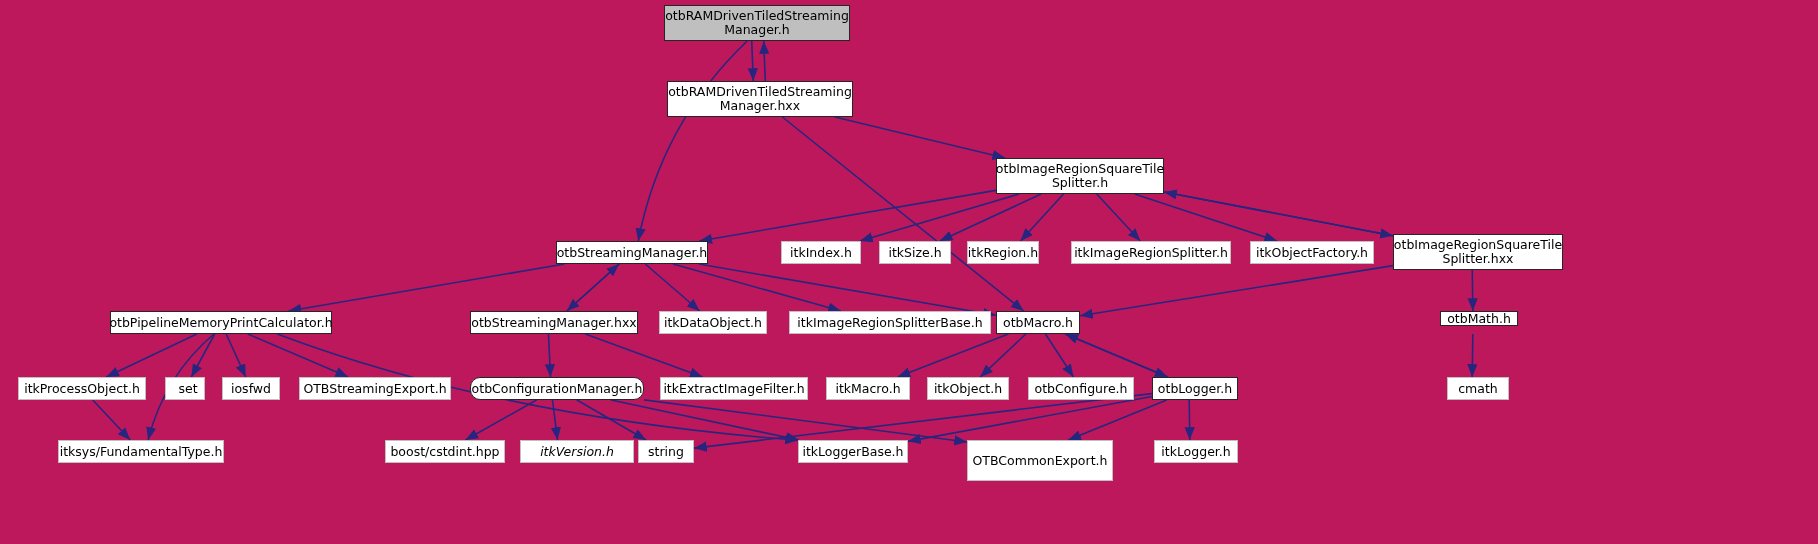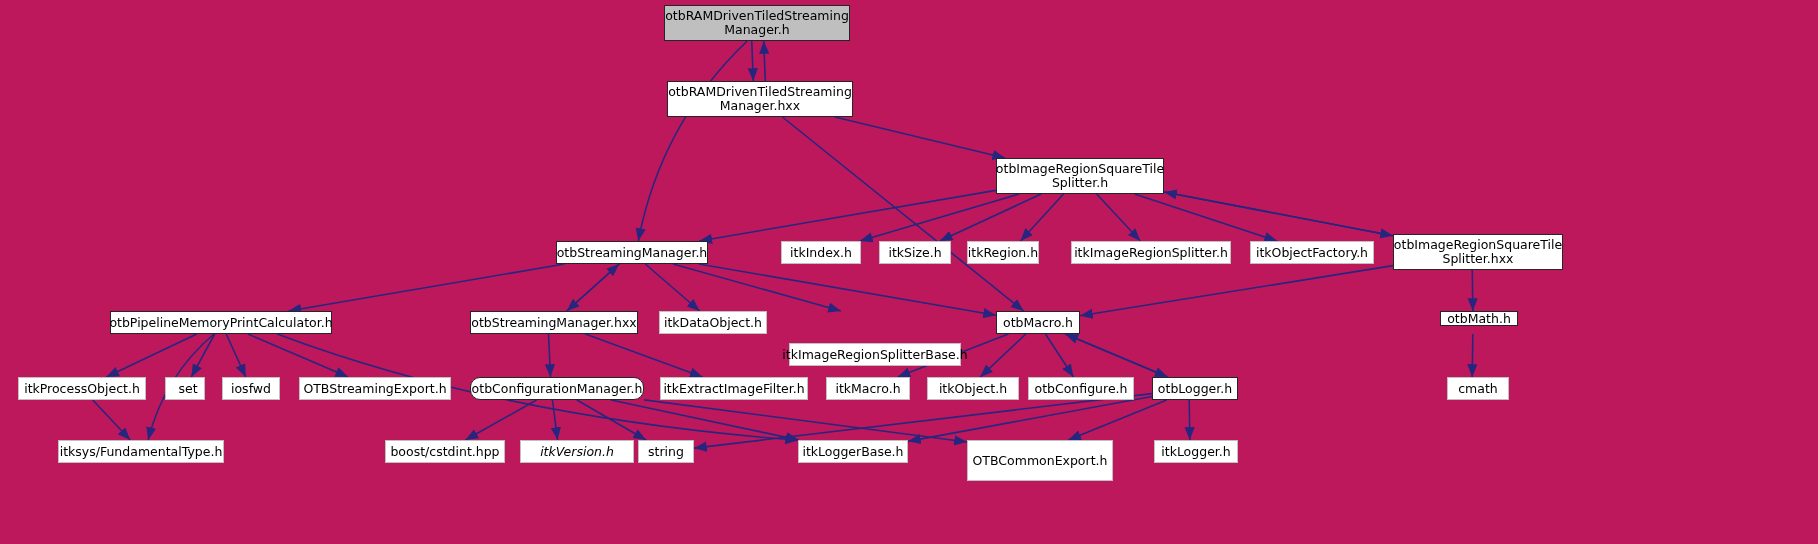--- a/index.html
+++ b/index.html
@@ -115,31 +115,31 @@
       <div class="node weak" style="left: 781px; top: 241px; width: 80px; height: 23px;">itkIndex.h</div>
       <div class="node weak" style="left: 879px; top: 241px; width: 72px; height: 23px;">itkSize.h</div>
       <div class="node weak" style="left: 967px; top: 241px; width: 72px; height: 23px;">itkRegion.h</div>
       <div class="node weak" style="left: 1071px; top: 241px; width: 160px; height: 23px;">itkImageRegionSplitter.h</div>
       <div class="node weak" style="left: 1250px; top: 241px; width: 124px; height: 23px;">itkObjectFactory.h</div>
       <div class="node strong" style="left: 1393px; top: 234px; width: 170px; height: 36px;">otbImageRegionSquareTile
 Splitter.hxx</div>
       <div class="node strong" style="left: 110px; top: 311px; width: 222px; height: 23px;">otbPipelineMemoryPrintCalculator.h</div>
       <div class="node strong" style="left: 470px; top: 311px; width: 168px; height: 23px;">otbStreamingManager.hxx</div>
       <div class="node weak" style="left: 659px; top: 311px; width: 108px; height: 23px;">itkDataObject.h</div>
-      <div class="node weak" style="left: 789px; top: 311px; width: 172px; height: 23px; margin-top: 32px;">itkImageRegionSplitterBase.h</div>
+      <div class="node weak" style="left: 789px; top: 311px; width: 202px; height: 23px;">itkImageRegionSplitterBase.h</div>
       <div class="node strong" style="left: 996px; top: 311px; width: 84px; height: 23px;">otbMacro.h</div>
       <div class="node strong" style="left: 1440px; top: 311px; width: 78px; height: 15px;">otbMath.h</div>
       <div class="node weak" style="left: 18px; top: 377px; width: 128px; height: 23px;">itkProcessObject.h</div>
       <div class="node weak" style="left: 165px; top: 377px; width: 40px; height: 23px; padding-left: 6px;">set</div>
       <div class="node weak" style="left: 222px; top: 377px; width: 58px; height: 23px;">iosfwd</div>
       <div class="node weak" style="left: 299px; top: 377px; width: 152px; height: 23px;">OTBStreamingExport.h</div>
       <div class="node strong" style="left: 470px; top: 377px; width: 174px; height: 23px; border-radius: 10px;">otbConfigurationManager.h</div>
       <div class="node weak" style="left: 660px; top: 377px; width: 148px; height: 23px;">itkExtractImageFilter.h</div>
       <div class="node weak" style="left: 826px; top: 377px; width: 84px; height: 23px;">itkMacro.h</div>
-      <div class="node weak" style="left: 927px; top: 377px; width: 92px; height: 23px;">itkObject.h</div>
+      <div class="node weak" style="left: 927px; top: 377px; width: 82px; height: 23px;">itkObject.h</div>
       <div class="node weak" style="left: 1028px; top: 377px; width: 106px; height: 23px;">otbConfigure.h</div>
       <div class="node strong" style="left: 1152px; top: 377px; width: 86px; height: 23px;">otbLogger.h</div>
       <div class="node weak" style="left: 1447px; top: 377px; width: 62px; height: 23px;">cmath</div>
       <div class="node weak" style="left: 58px; top: 440px; width: 166px; height: 23px;">itksys/FundamentalType.h</div>
       <div class="node weak" style="left: 385px; top: 440px; width: 120px; height: 23px;">boost/cstdint.hpp</div>
       <div class="node weak" style="left: 520px; top: 440px; width: 114px; height: 23px; font-style: italic;">itkVersion.h</div>
       <div class="node weak" style="left: 638px; top: 440px; width: 56px; height: 23px;">string</div>
       <div class="node weak" style="left: 798px; top: 440px; width: 110px; height: 23px;">itkLoggerBase.h</div>
       <div class="node weak" style="left: 967px; top: 440px; width: 146px; height: 41px;">OTBCommonExport.h</div>
       <div class="node weak" style="left: 1154px; top: 440px; width: 84px; height: 23px;">itkLogger.h</div>

